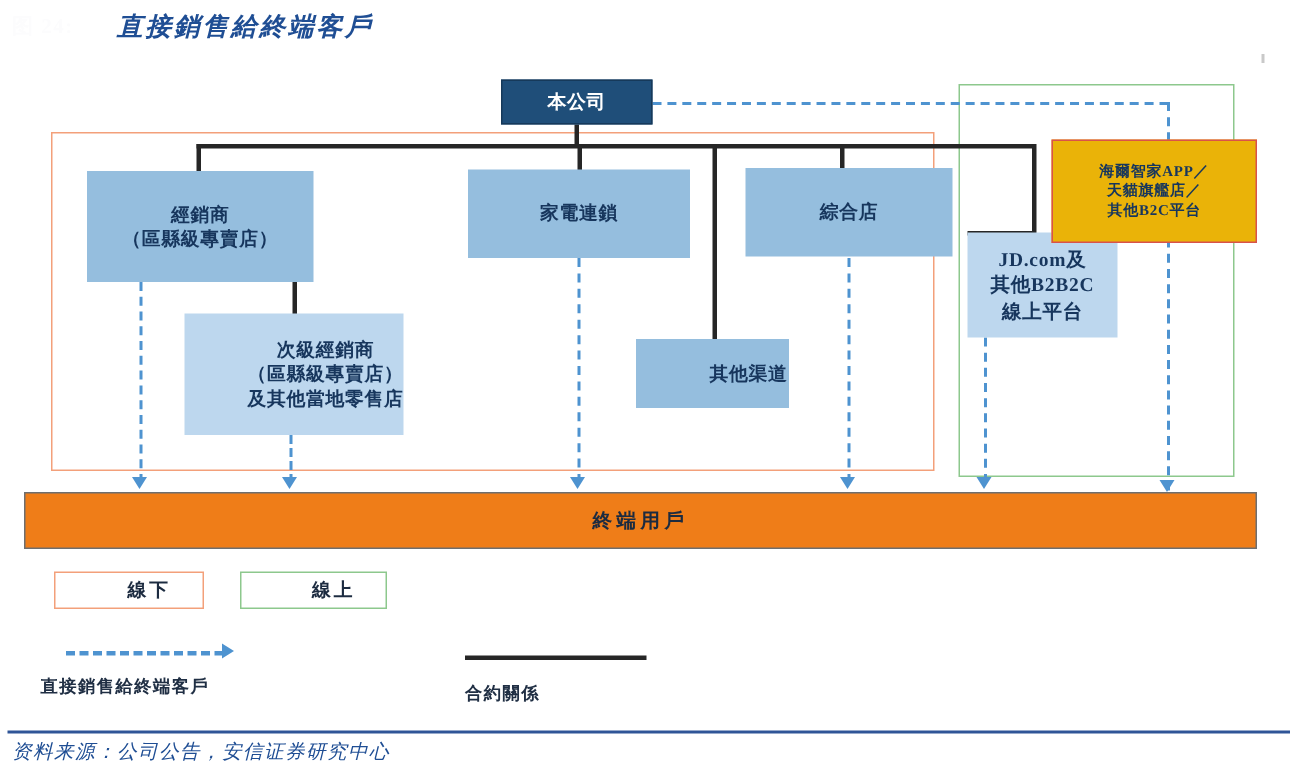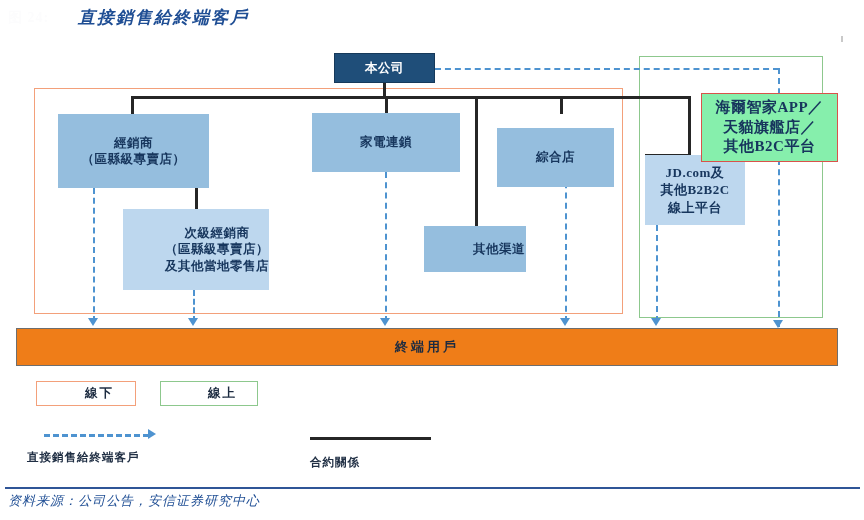--- a/index.html
+++ b/index.html
@@ -67,30 +67,30 @@
     background:#95bede;
     font-size:12.5px;
   }
   .box-blue-lt{
     background:#bdd7ee;
     font-size:12.5px;
   }
   .box-dealer{left:58px;top:114px;width:151px;height:74px;}
   .box-subdealer{left:123px;top:209px;width:146px;height:81px;justify-content:flex-end;}
   .box-chain{left:312px;top:113px;width:148px;height:59px;}
-  .box-general{left:497px;top:128px;width:117px;height:59px;}
+  .box-general{left:497px;top:112px;width:138px;height:59px;}
   .box-other{left:424px;top:226px;width:102px;height:46px;padding-left:48px;}
   .box-jd{
     left:645px;top:155px;width:100px;height:70px;
     background:#bdd7ee;font-size:13px;
   }
   .box-b2c{
     left:701px;top:93px;width:137px;height:69px;
-    background:#86efac;border:1.4px solid #d9524a;
-    font-size:15px;
+    background:#eab308;border:1.4px solid #d9524a;
+    font-size:10px;
   }
 
   
   .bar-user{
     position:absolute;left:16px;top:328px;width:822px;height:38px;
     background:#ef7d18;border:1.3px solid #6e6e6e;
     box-sizing:border-box;
     display:flex;align-items:center;justify-content:center;
     font-size:13px;font-weight:bold;color:#1c2b40;
     letter-spacing:3px;

